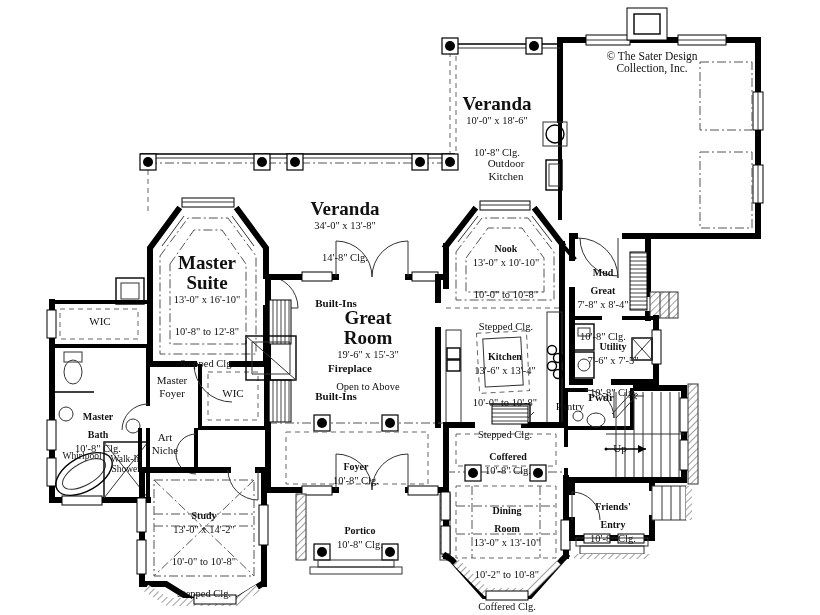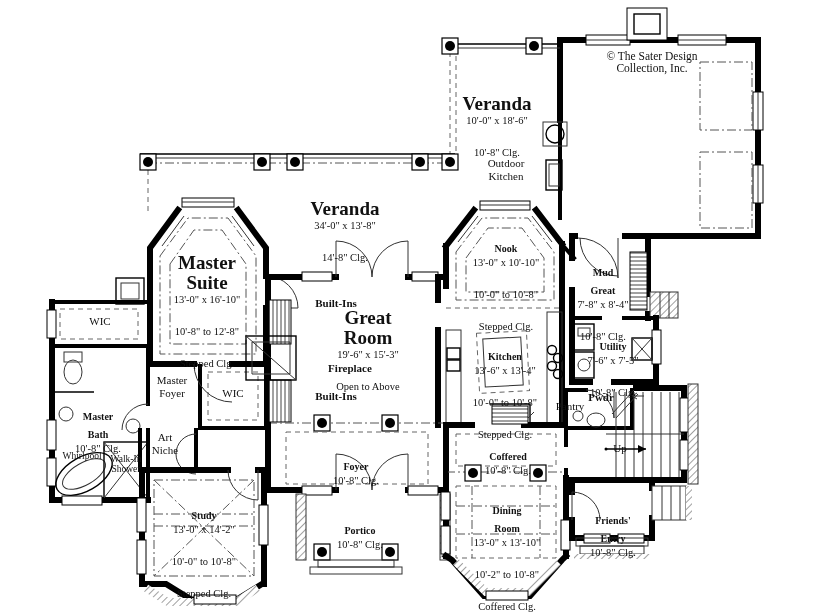--- a/index.html
+++ b/index.html
@@ -420,19 +420,19 @@
   </div>
 
   <div class="lbl" style="left:507px;top:482px;">
     <span class="nm-md">Dining
 Room</span>
     <span class="dim">13'-0" x 13'-10"</span>
     <span class="dim">10'-2" to 10'-8"</span>
     <span class="dim">Coffered Clg.</span>
   </div>
 
-  <div class="lbl" style="left:613px;top:492px;">
+  <div class="lbl" style="left:613px;top:478px;">
     <span class="nm-md">Friends'
 Entry</span>
     <span class="dim">10'-8" Clg.</span>
   </div>
 
 </div>
 
 </body></html>

